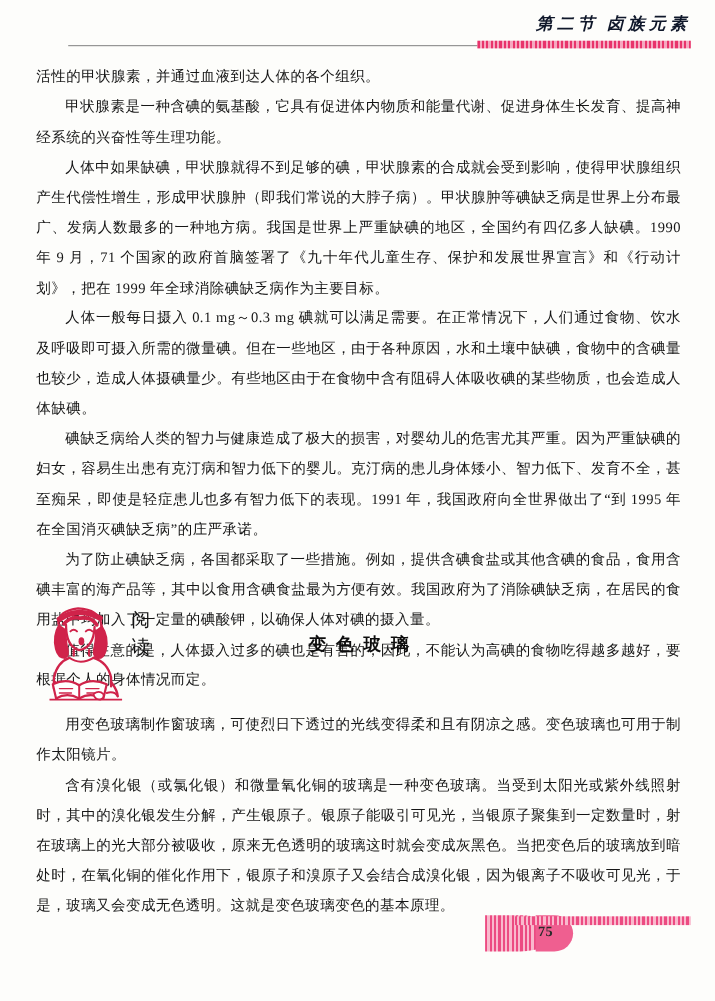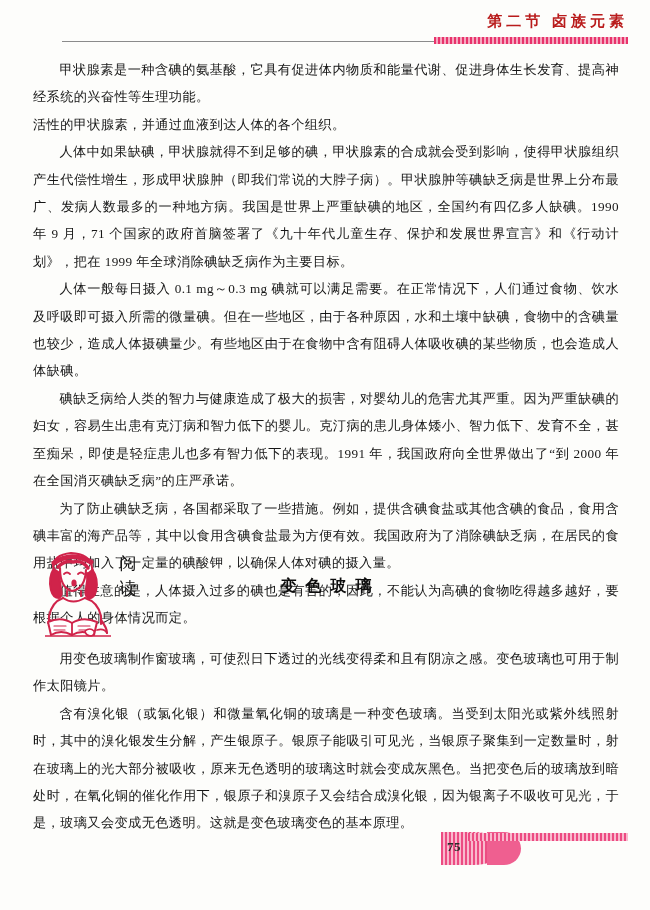--- a/index.html
+++ b/index.html
@@ -30,22 +30,23 @@
     width: 650px;
     height: 44px;
   }
   .header-title {
     position: absolute;
     right: 22px;
     top: 2px;
     font-size: 15px;
     font-weight: bold;
     letter-spacing: 4px;
-    color: #b91c1c;
+    color: #0f172a;
     white-space: nowrap;
+    font-style: italic;
   }
   .header-rule {
     position: absolute;
     left: 62px;
     top: 31px;
     width: 372px;
     height: 1px;
     background: #8b8b8b;
   }
   .header-stripe {
@@ -168,20 +169,21 @@
   }
   .footer-pagenum {
     position: absolute;
     left: 447px;
     top: 7px;
     font-size: 13px;
     font-weight: bold;
     color: #2b2b2b;
     z-index: 3;
     letter-spacing: 0.5px;
+    padding-left: 42px;
   }
   .footer-stripe {
     position: absolute;
     left: 468px;
     top: 1px;
     width: 160px;
     height: 8px;
     background: repeating-linear-gradient(
       to right,
       #ec4b82 0px, #ec4b82 2px,
@@ -195,25 +197,25 @@
 
 <div class="page">
 
   <div class="header">
     <div class="header-title">第二节  卤族元素</div>
     <div class="header-rule"></div>
     <div class="header-stripe"></div>
   </div>
 
   <div class="content">
+    <p class="para cont">活性的甲状腺素，并通过血液到达人体的各个组织。</p>
     <p class="para">甲状腺素是一种含碘的氨基酸，它具有促进体内物质和能量代谢、促进身体生长发育、提高神经系统的兴奋性等生理功能。</p>
-    <p class="para cont">活性的甲状腺素，并通过血液到达人体的各个组织。</p>
     <p class="para">人体中如果缺碘，甲状腺就得不到足够的碘，甲状腺素的合成就会受到影响，使得甲状腺组织产生代偿性增生，形成甲状腺肿（即我们常说的大脖子病）。甲状腺肿等碘缺乏病是世界上分布最广、发病人数最多的一种地方病。我国是世界上严重缺碘的地区，全国约有四亿多人缺碘。1990 年 9 月，71 个国家的政府首脑签署了《九十年代儿童生存、保护和发展世界宣言》和《行动计划》，把在 1999 年全球消除碘缺乏病作为主要目标。</p>
     <p class="para">人体一般每日摄入 0.1 mg～0.3 mg 碘就可以满足需要。在正常情况下，人们通过食物、饮水及呼吸即可摄入所需的微量碘。但在一些地区，由于各种原因，水和土壤中缺碘，食物中的含碘量也较少，造成人体摄碘量少。有些地区由于在食物中含有阻碍人体吸收碘的某些物质，也会造成人体缺碘。</p>
-    <p class="para">碘缺乏病给人类的智力与健康造成了极大的损害，对婴幼儿的危害尤其严重。因为严重缺碘的妇女，容易生出患有克汀病和智力低下的婴儿。克汀病的患儿身体矮小、智力低下、发育不全，甚至痴呆，即使是轻症患儿也多有智力低下的表现。1991 年，我国政府向全世界做出了“到 2000 年在全国消灭碘缺乏病”的庄严承诺。</p>
+    <p class="para">碘缺乏病给人类的智力与健康造成了极大的损害，对婴幼儿的危害尤其严重。因为严重缺碘的妇女，容易生出患有克汀病和智力低下的婴儿。克汀病的患儿身体矮小、智力低下、发育不全，甚至痴呆，即使是轻症患儿也多有智力低下的表现。1991 年，我国政府向全世界做出了“到 1995 年在全国消灭碘缺乏病”的庄严承诺。</p>
     <p class="para">为了防止碘缺乏病，各国都采取了一些措施。例如，提供含碘食盐或其他含碘的食品，食用含碘丰富的海产品等，其中以食用含碘食盐最为方便有效。我国政府为了消除碘缺乏病，在居民的食用盐中均加入了一定量的碘酸钾，以确保人体对碘的摄入量。</p>
     <p class="para">值得注意的是，人体摄入过多的碘也是有害的，因此，不能认为高碘的食物吃得越多越好，要根据个人的身体情况而定。</p>
   </div>
 
   <div class="reading-block">
 
     <div class="reading-figure">
       <svg width="66" height="90" viewBox="0 0 66 90" xmlns="http://www.w3.org/2000/svg">
         <g fill="none" stroke="#d0234a" stroke-width="2.1" stroke-linecap="round" stroke-linejoin="round">
 

